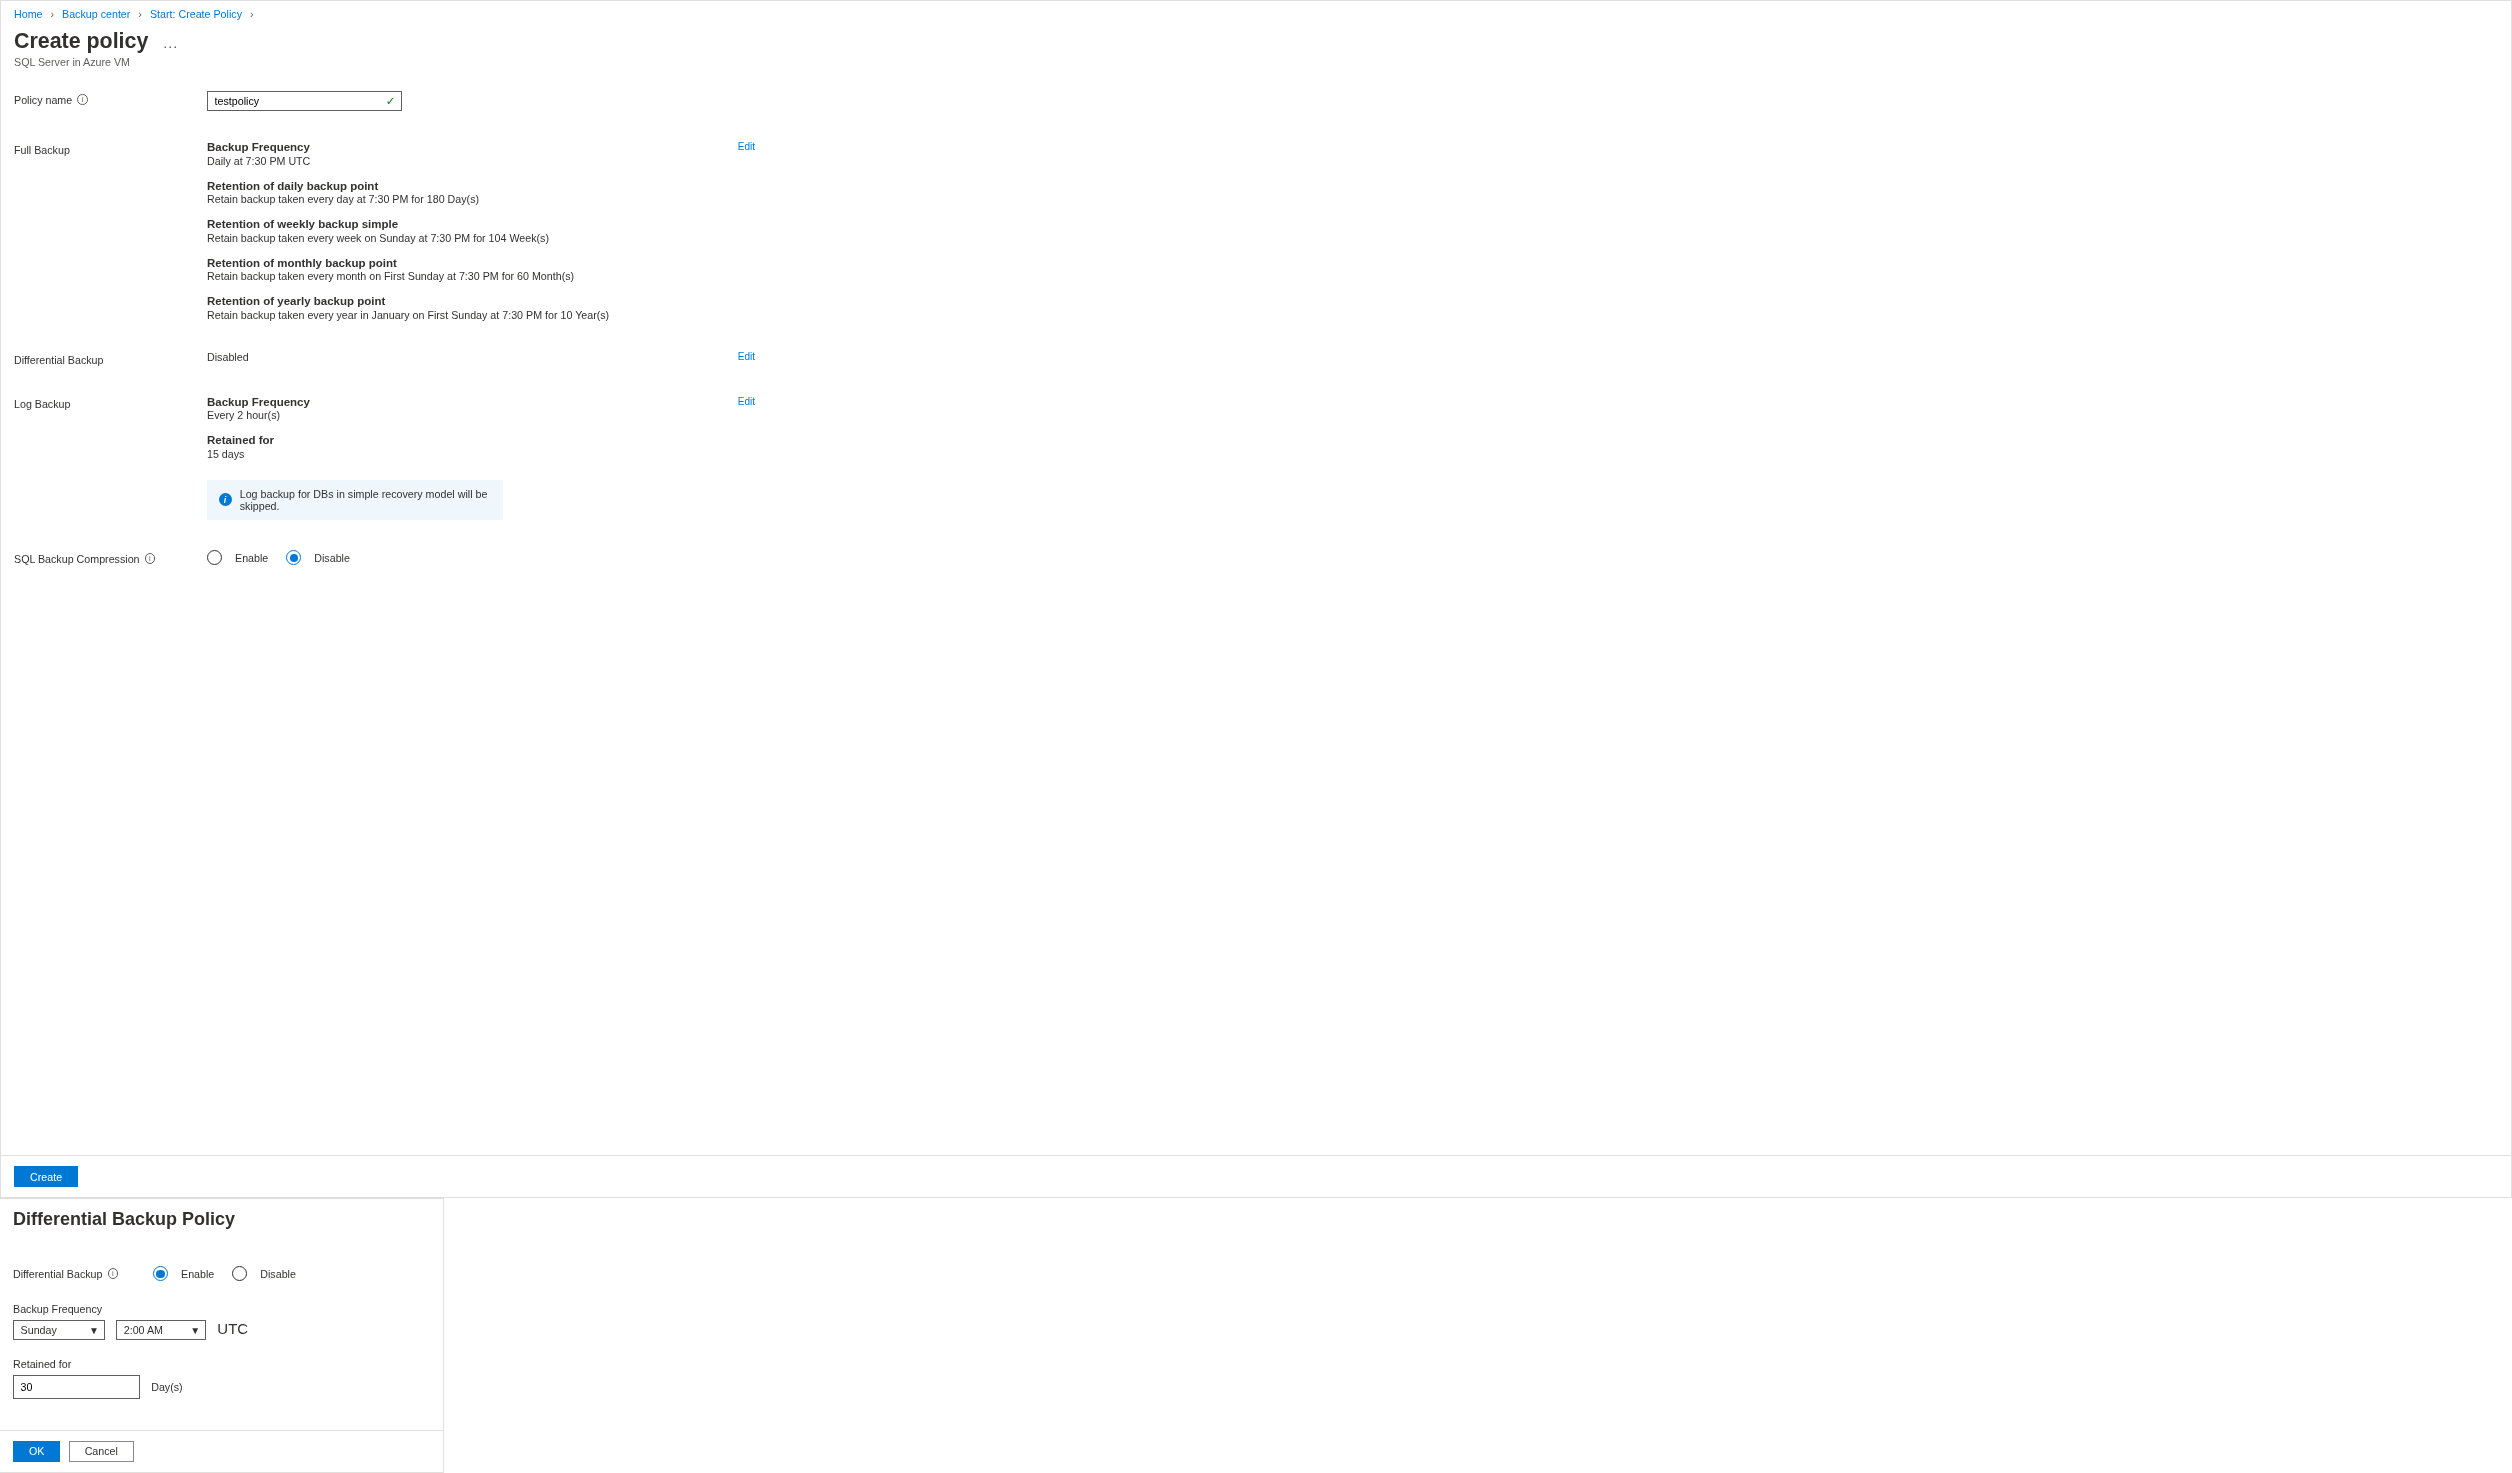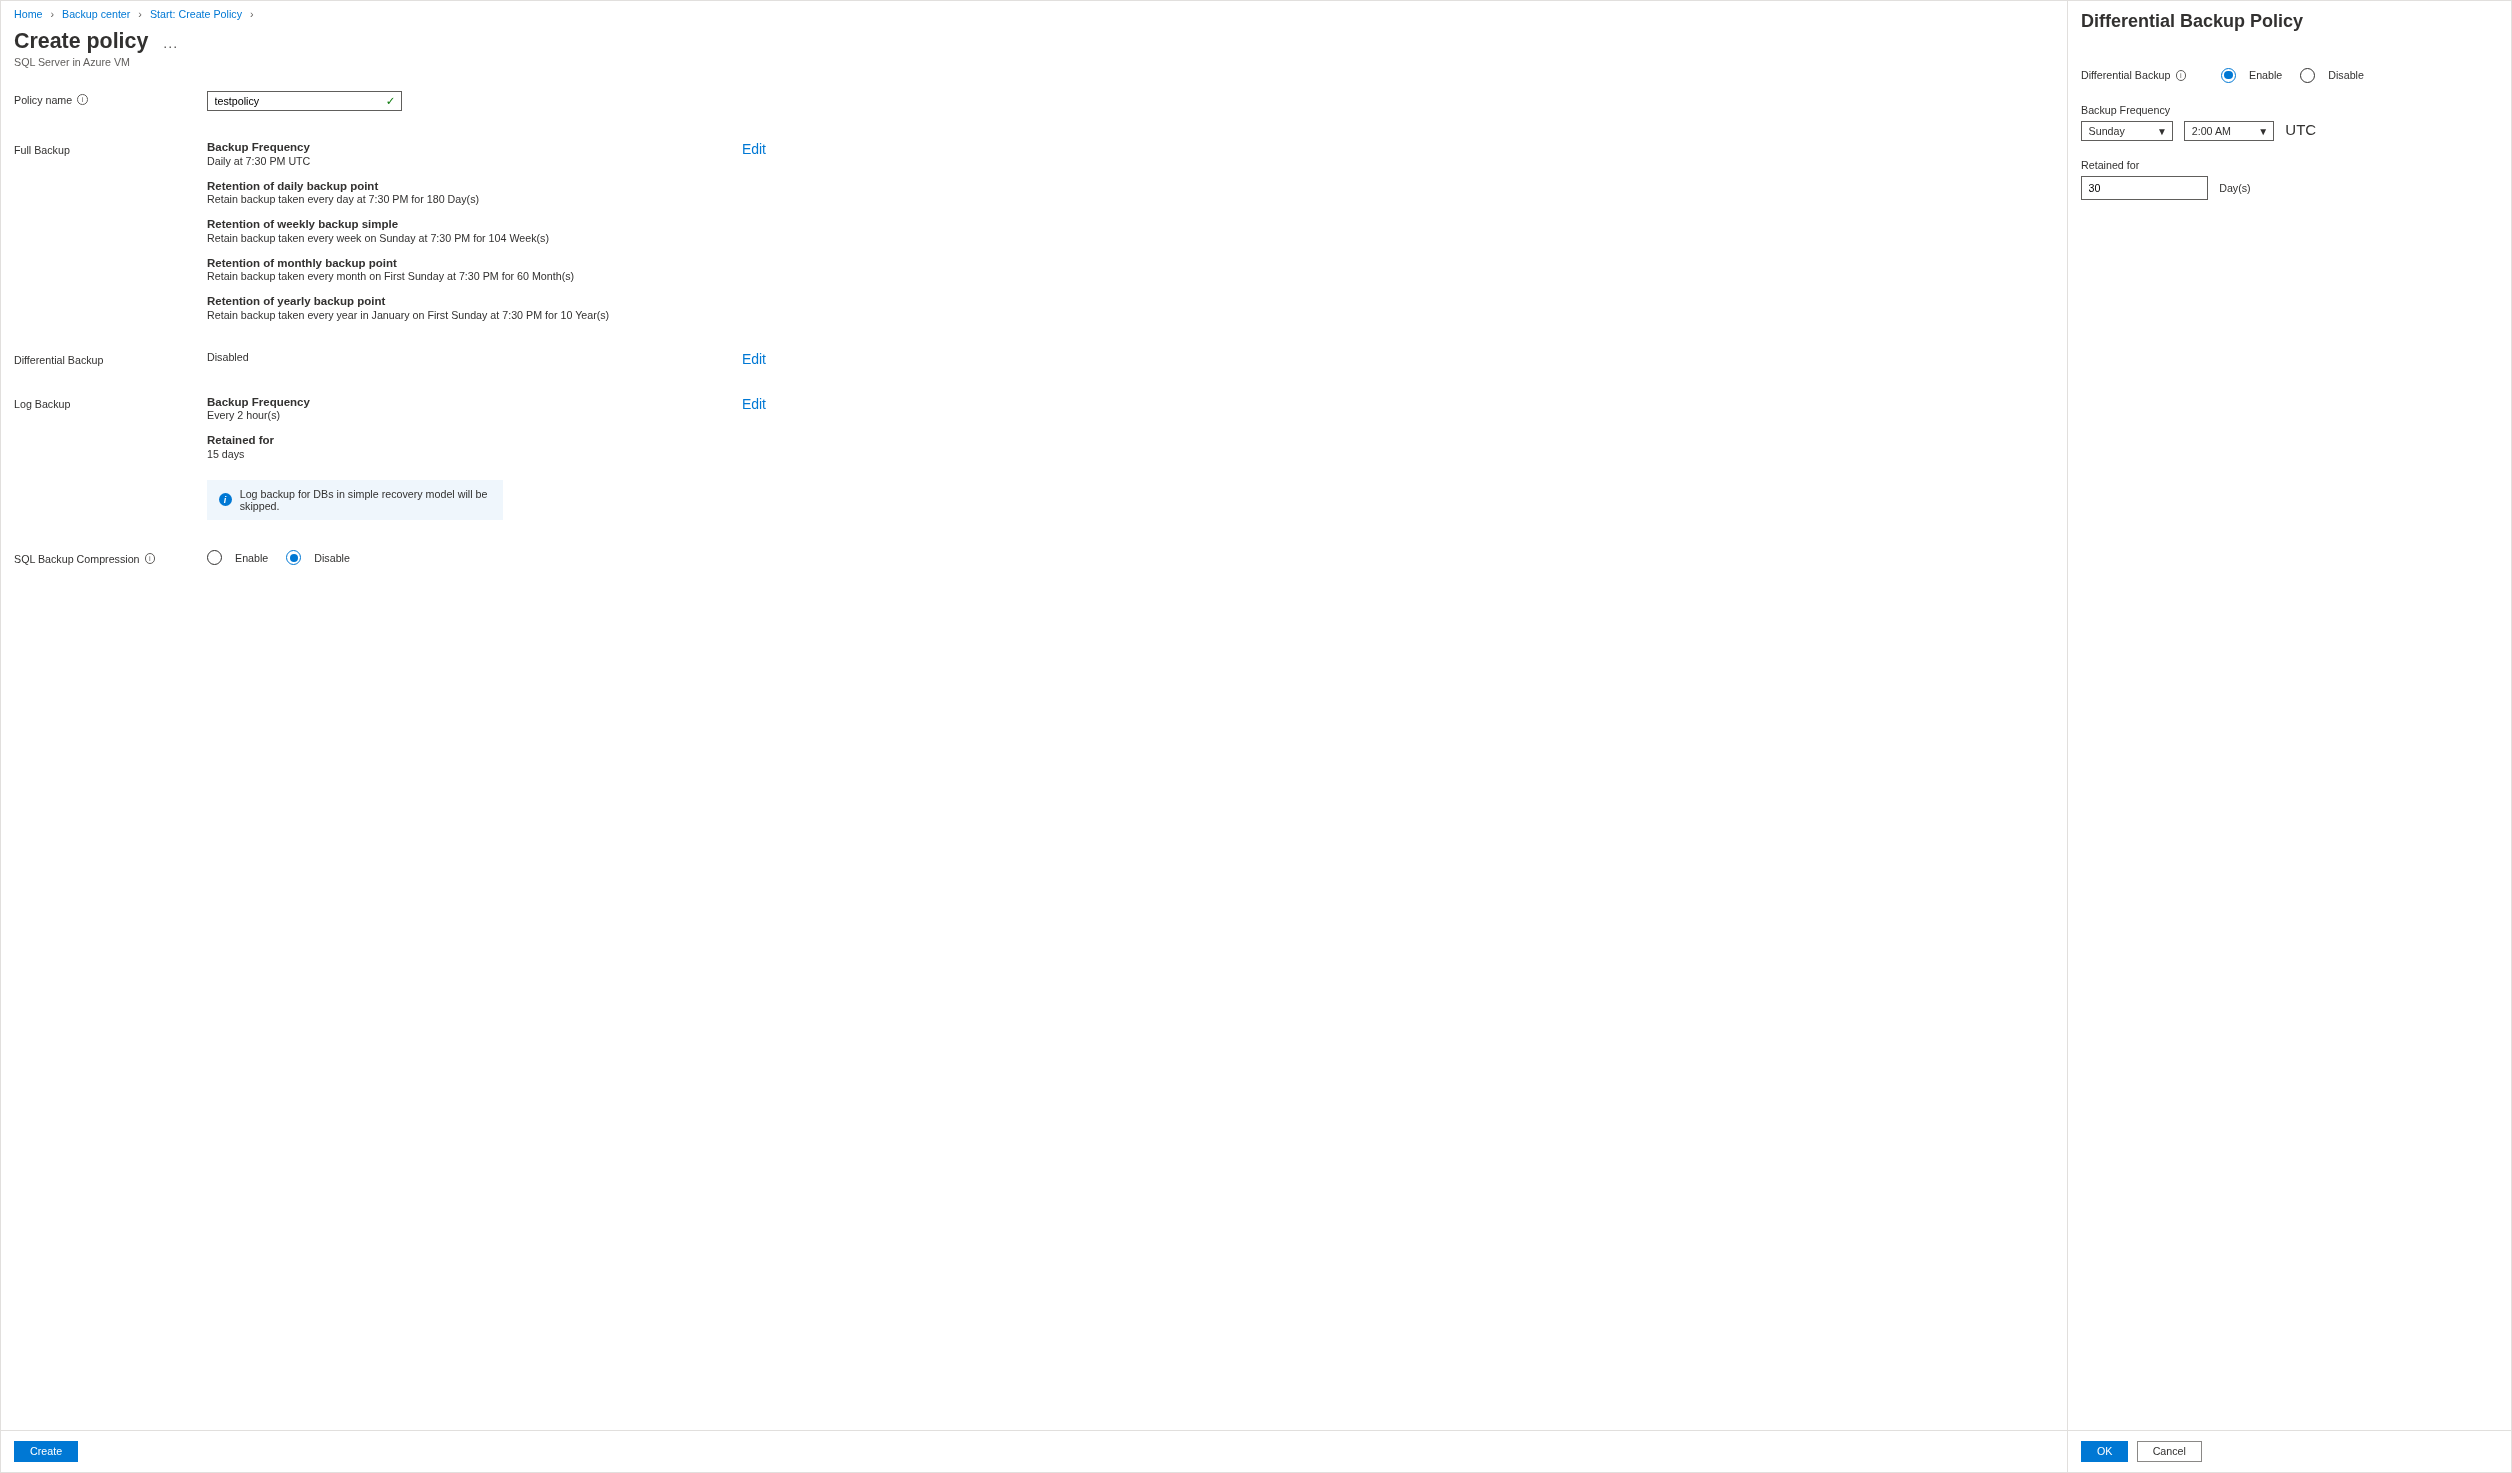--- a/index.html
+++ b/index.html
@@ -1,17 +1,17 @@
 <!DOCTYPE html>
 <html><head>
 <meta charset="utf-8">
 <style>
   * { box-sizing: border-box; }
   html, body { margin: 0; padding: 0; font-family: "Segoe UI", Arial, sans-serif; font-size: 10.7px; color: #323130; background: #fff; }
-  .page { display: flex; width: 100%; height: 100vh; }
+  .page { display: flex; width: 100%; height: 100vh; flex-direction: column; }
   .main { flex: 1; border: 0.8px solid #e1dfdd; display: flex; flex-direction: column; position: relative; }
   .main-content { flex: 1; padding: 6.6px 13px 13px 13px; overflow: auto; }
   .side { width: 444px; border-top: 0.8px solid #e1dfdd; border-right: 0.8px solid #e1dfdd; border-bottom: 0.8px solid #e1dfdd; display: flex; flex-direction: column; }
   .side-content { flex: 1; padding: 6.6px 13px 13px 13px; overflow: auto; }
   .breadcrumb { font-size: 10.7px; margin-bottom: 6.6px; }
   .breadcrumb a { color: #0078d4; text-decoration: none; }
   .breadcrumb .sep { color: #605e5c; margin: 0 5px; }
   h1.page-title { font-size: 21.4px; font-weight: 600; margin: 3.3px 0 1.6px 0; display: inline-block; }
   .title-more { display: inline-block; margin-left: 11.5px; color: #605e5c; font-size: 15px; vertical-align: middle; cursor: pointer; }
   .subtitle { color: #605e5c; font-size: 10.7px; margin-bottom: 23px; }
@@ -19,21 +19,21 @@
   .form-row { display: flex; align-items: flex-start; margin-bottom: 30px; }
   .form-label { width: 193px; flex-shrink: 0; padding-top: 2.5px; font-size: 10.7px; color: #323130; display: flex; align-items: center; gap: 5px; }
   .form-body { flex: 1; max-width: 559px; position: relative; }
   .info-icon { width: 10.7px; height: 10.7px; border: 0.8px solid #605e5c; border-radius: 50%; display: inline-flex; align-items: center; justify-content: center; font-size: 7.4px; color: #605e5c; cursor: default; }
   .text-input { width: 195px; height: 20px; padding: 1.6px 21.4px 1.6px 6.6px; border: 0.8px solid #605e5c; font-size: 10.7px; font-family: inherit; }
   .input-wrap { position: relative; display: inline-block; }
   .input-check { position: absolute; right: 6.6px; top: 50%; transform: translateY(-50%); color: #107c10; font-size: 11.5px; pointer-events: none; }
   .section-heading { font-weight: 600; font-size: 11.5px; margin: 0 0 1.6px 0; }
   .section-text { font-size: 10.7px; color: #323130; margin: 0 0 13px 0; }
   .section-text.last { margin-bottom: 0; }
-  .edit-link { position: absolute; right: 0; top: 0; color: #0078d4; font-size: 14px; text-decoration: none; cursor: pointer; }
+  .edit-link { position: absolute; right: 11px; top: 0; color: #0078d4; font-size: 10px; text-decoration: none; cursor: pointer; }
   .info-callout { background: #eff6fc; padding: 8.2px 11.5px; display: flex; align-items: center; gap: 8.2px; margin-top: 20px; max-width: 296px; }
   .info-callout .i-badge { width: 13px; height: 13px; border-radius: 50%; background: #0078d4; color: #fff; display: inline-flex; align-items: center; justify-content: center; font-size: 9px; font-weight: 700; font-style: italic; flex-shrink: 0; }
   .info-callout .i-text { font-size: 10.7px; color: #323130; }
   .radio-group { display: flex; align-items: center; gap: 18px; }
   .radio { display: inline-flex; align-items: center; gap: 13px; cursor: pointer; }
   .radio-outer { width: 15px; height: 15px; border: 0.8px solid #323130; border-radius: 50%; display: inline-flex; align-items: center; justify-content: center; }
   .radio-inner { width: 8.2px; height: 8.2px; border-radius: 50%; background: #0078d4; display: none; }
   .radio.selected .radio-outer { border-color: #0078d4; }
   .radio.selected .radio-inner { display: block; }
   .footer { border-top: 0.8px solid #e1dfdd; padding: 10px 13px; display: flex; gap: 8.2px; }

